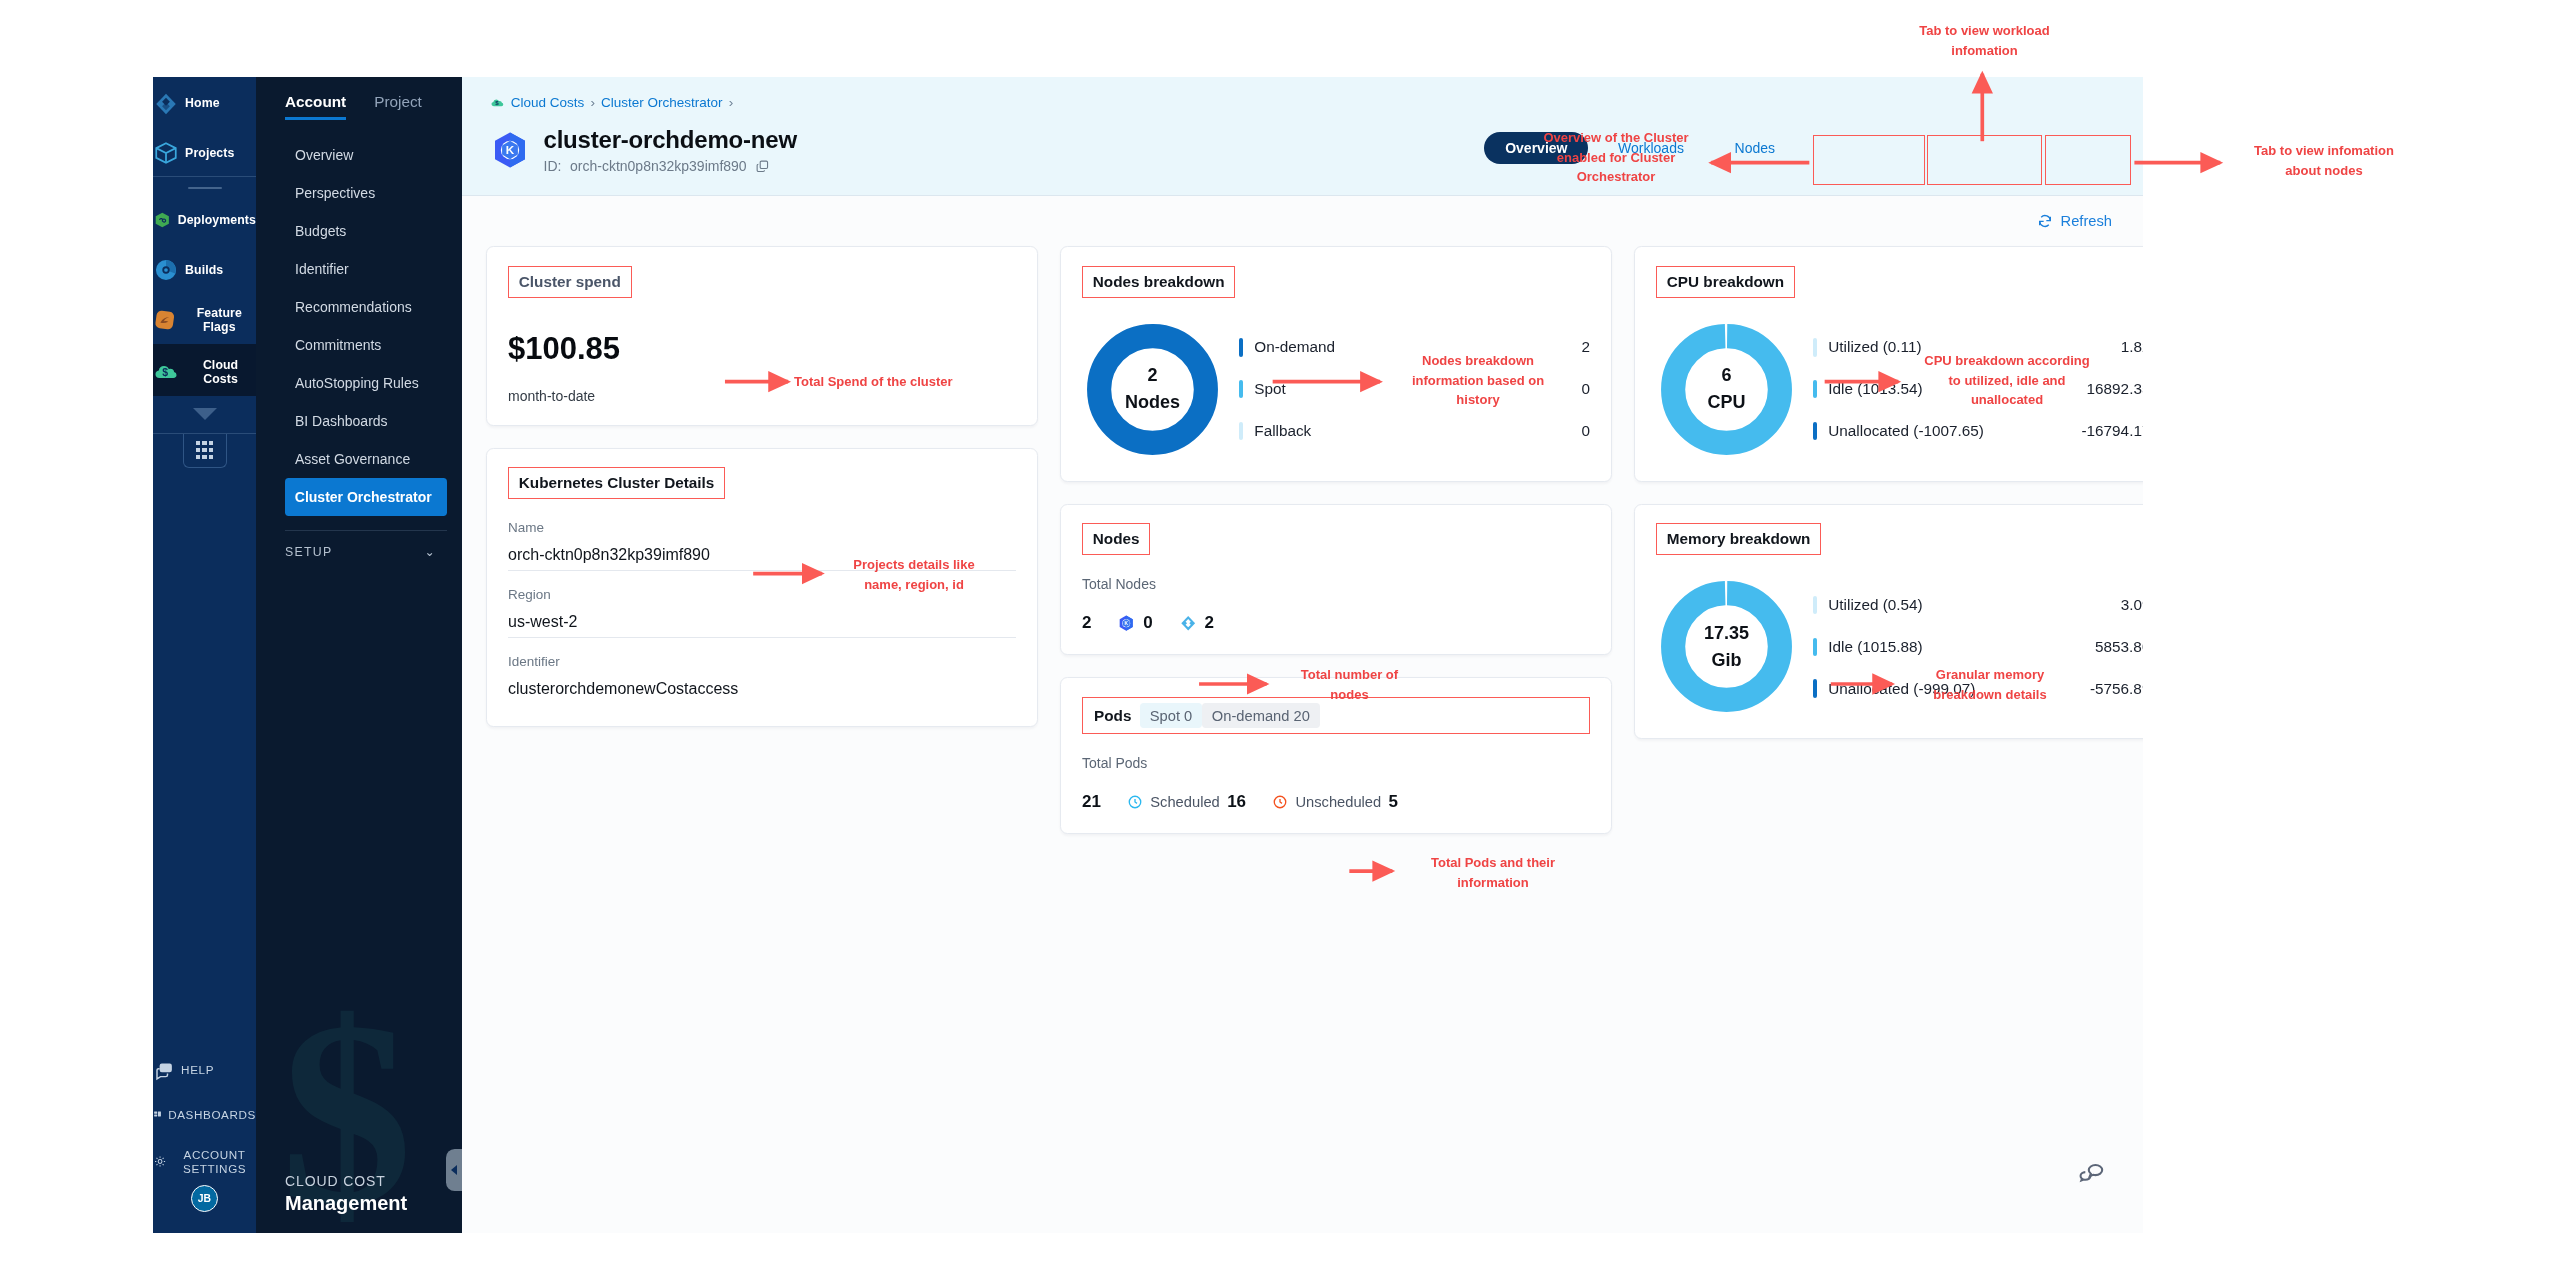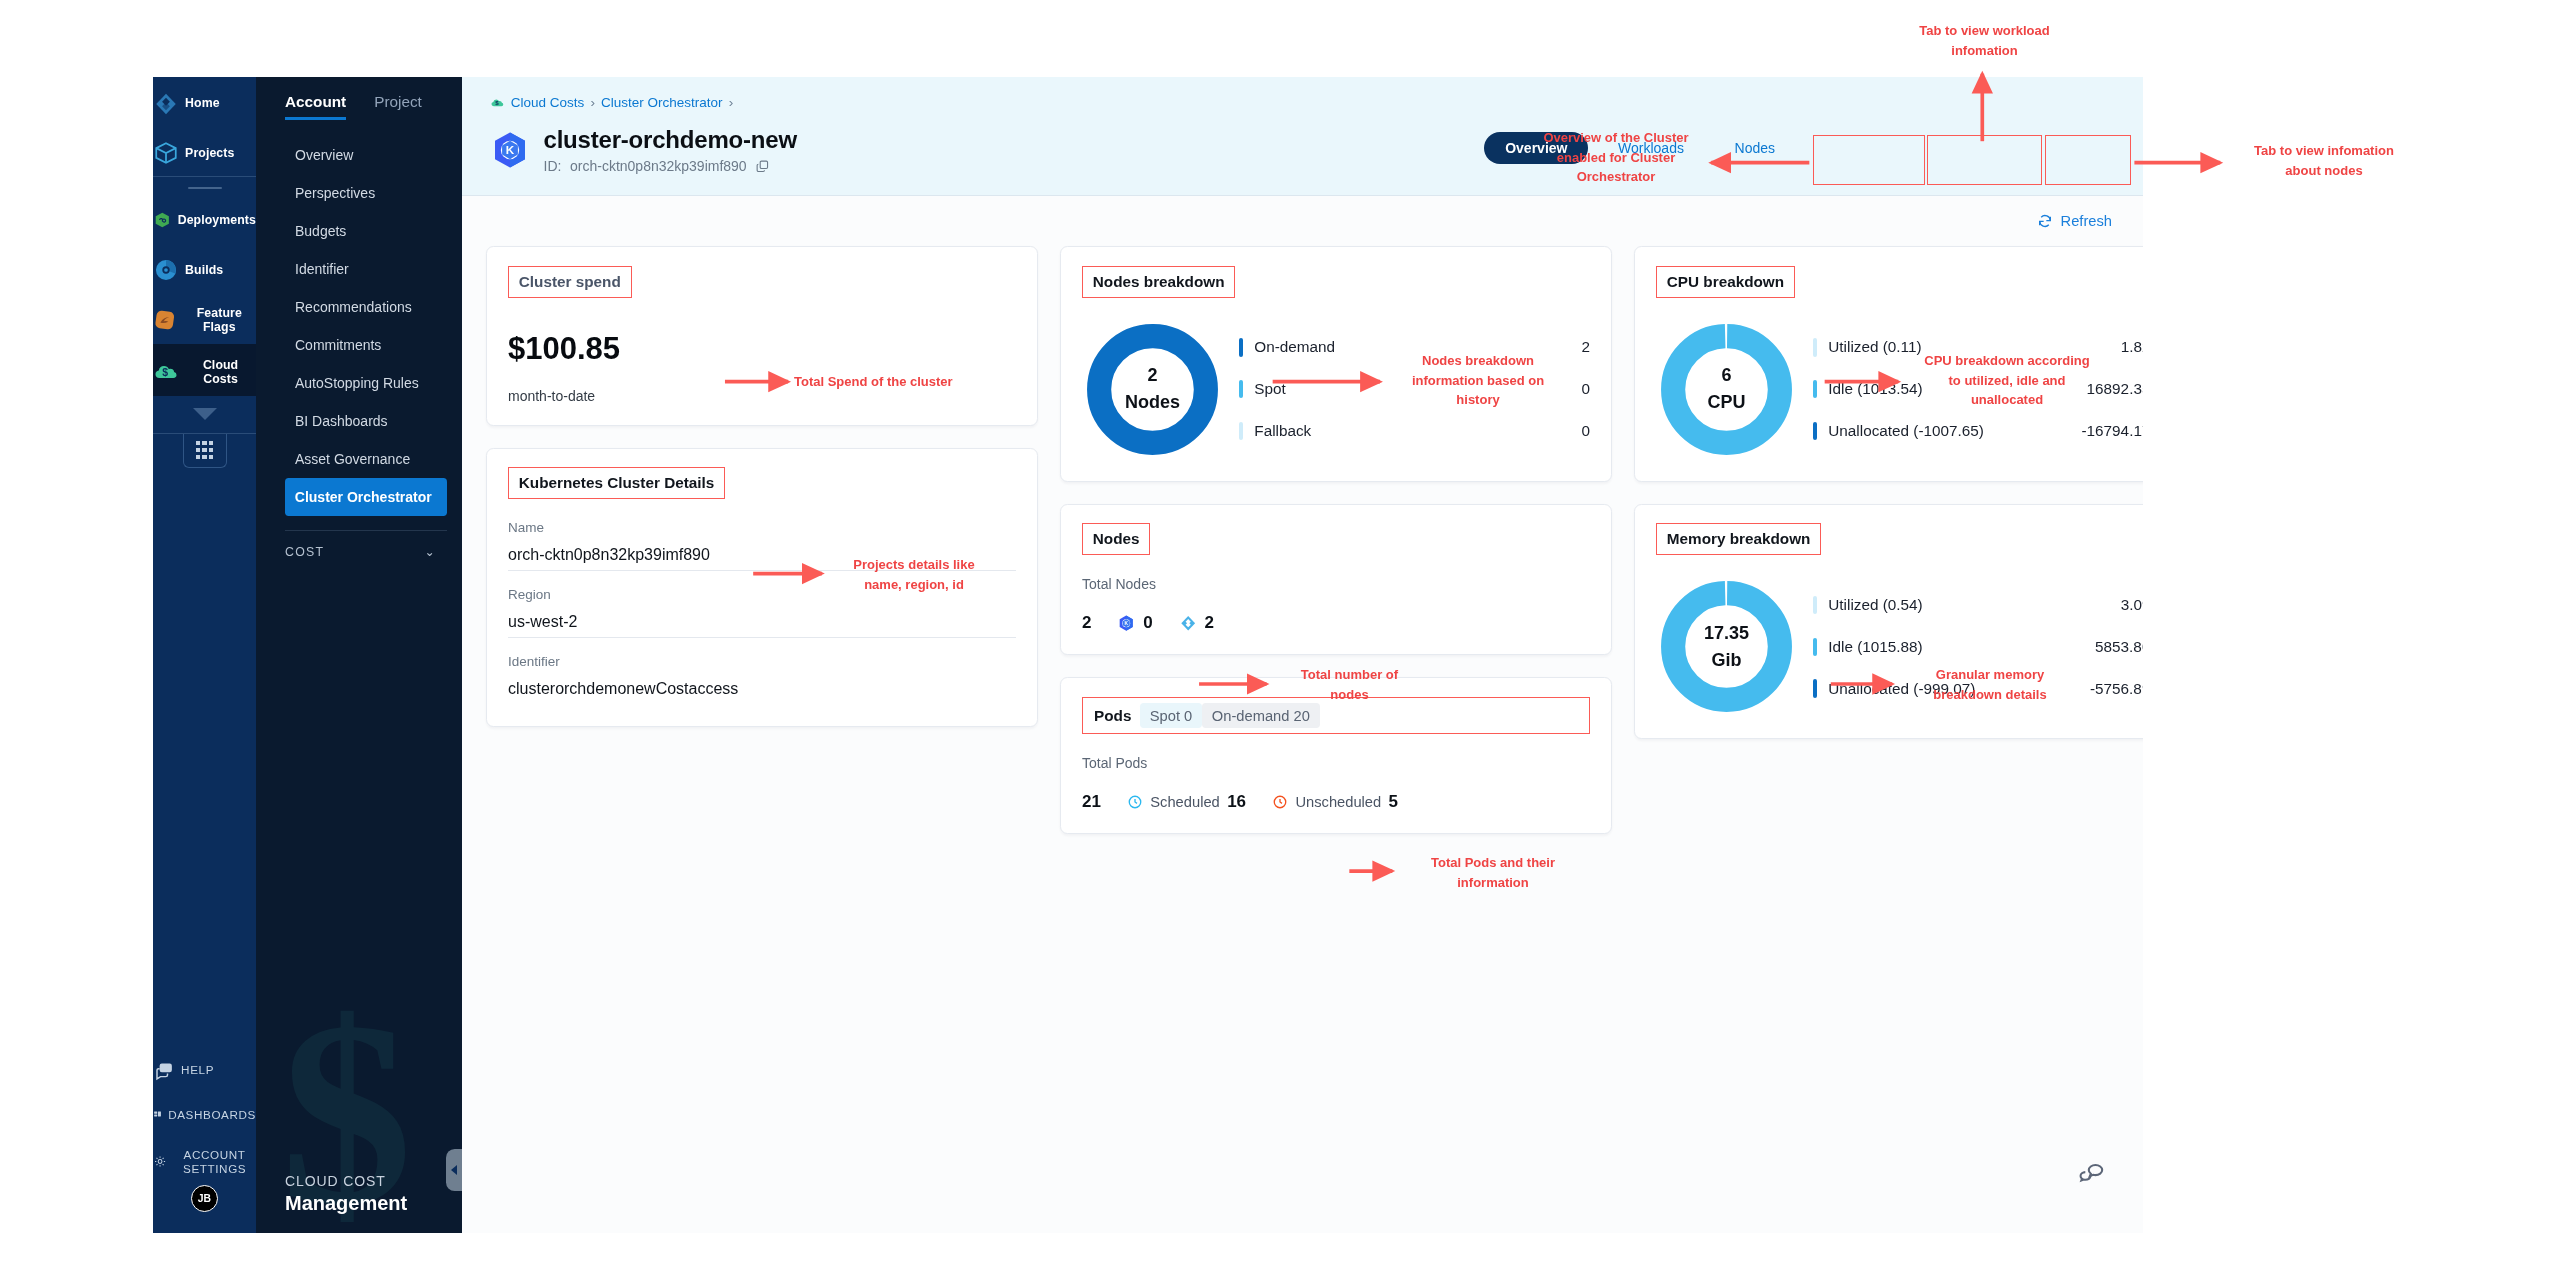--- a/index.html
+++ b/index.html
@@ -59,21 +59,21 @@
     width: 44px; height: 34px;
     border: 0.6px solid #2f5585; border-top:none;
     border-radius: 0 0 6.1px 6.1px;
     display: flex; align-items: center; justify-content: center;
     margin-bottom: 16px;
   }
   .grid-glyph { display: grid; grid-template-columns: repeat(3, 4.3px); gap: 2.5px; }
   .grid-glyph i { width: 4.3px; height: 4.3px; background: #c5d3e3; display: block; }
   .avatar {
     width: 27px; height: 27px; border-radius: 50%;
-    background: #000000; border: 1.8px solid #ffffff;
+    background: #0369a1; border: 1.8px solid #ffffff;
     color: #ffffff; font-size: 10.4px; font-weight: bold;
     display: flex; align-items: center; justify-content: center;
     margin-bottom: 21px;
   }
 
   
   .subnav {
     width: 206px; flex: 0 0 206px;
     background: #0a1a2f;
     position: relative;
@@ -339,21 +339,21 @@
       <div class="subnav-item">Recommendations</div>
       <div class="subnav-item">Commitments</div>
       <div class="subnav-item">AutoStopping Rules</div>
       <div class="subnav-item">BI Dashboards</div>
       <div class="subnav-item">Asset Governance</div>
       <div class="subnav-item sel">Cluster Orchestrator</div>
     </div>
 
     <div class="subnav-rule"></div>
     <div class="setup-row">
-      <span>COST</span>
+      <span>SETUP</span>
       <span class="chev">⌄</span>
     </div>
 
     <div class="subnav-foot">
       <div class="s1">CLOUD COST</div>
       <div class="s2">Management</div>
     </div>
 
     <div class="subnav-handle">
       <span class="tri-left"></span>

